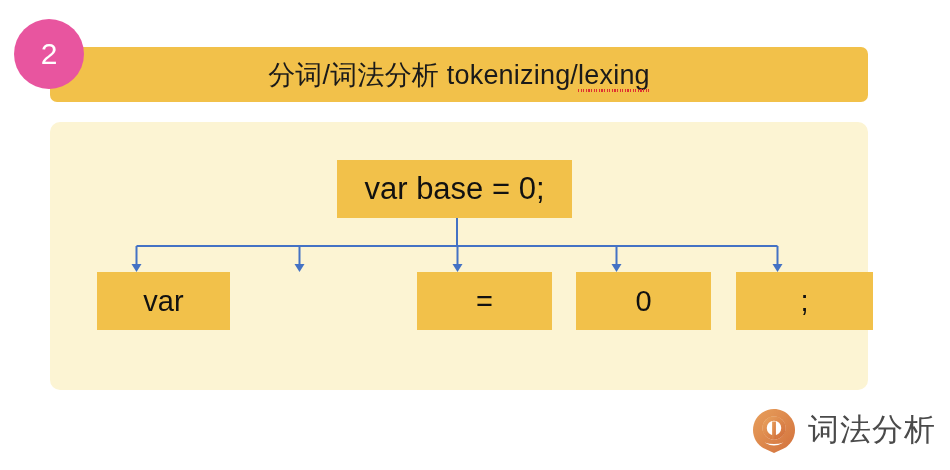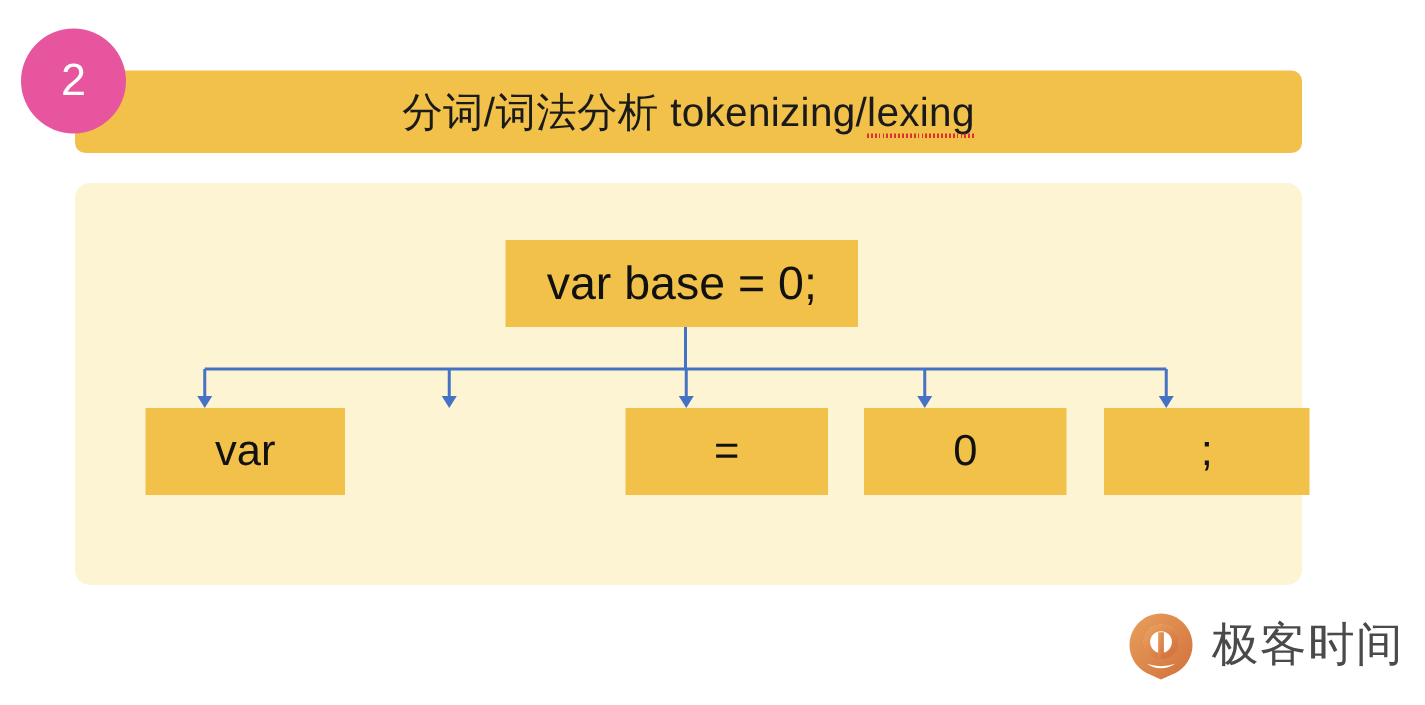--- a/index.html
+++ b/index.html
@@ -235,14 +235,14 @@
         <stop offset="0%" stop-color="#E8A05C"></stop>
         <stop offset="100%" stop-color="#D2703C"></stop>
       </linearGradient>
     </defs>
     <path d="M24 3 C12.4 3 3 12.4 3 24 c0 8.1 4.6 15.1 11.3 18.6 L24 47 l9.7 -4.4 C40.4 39.1 45 32.1 45 24 45 12.4 35.6 3 24 3 z" fill="url(#gtgrad)"></path>
     <circle cx="24" cy="22" r="11.5" fill="#ffffff"></circle>
     <path d="M24 12.5 a9.5 9.5 0 1 0 0 19 a9.5 9.5 0 1 0 0 -19 z" fill="none" stroke="url(#gtgrad)" stroke-width="4.5"></path>
     <rect x="22.1" y="15.5" width="3.8" height="17.5" fill="url(#gtgrad)"></rect>
     <path d="M14.5 36.5 q9.5 6 19 0 q-9.5 3.2 -19 0 z" fill="#ffffff"></path>
   </svg>
-  <span class="brand-text">极客时间</span>
+  <span class="brand-text">词法分析</span>
 </div>
 
 </body></html>

